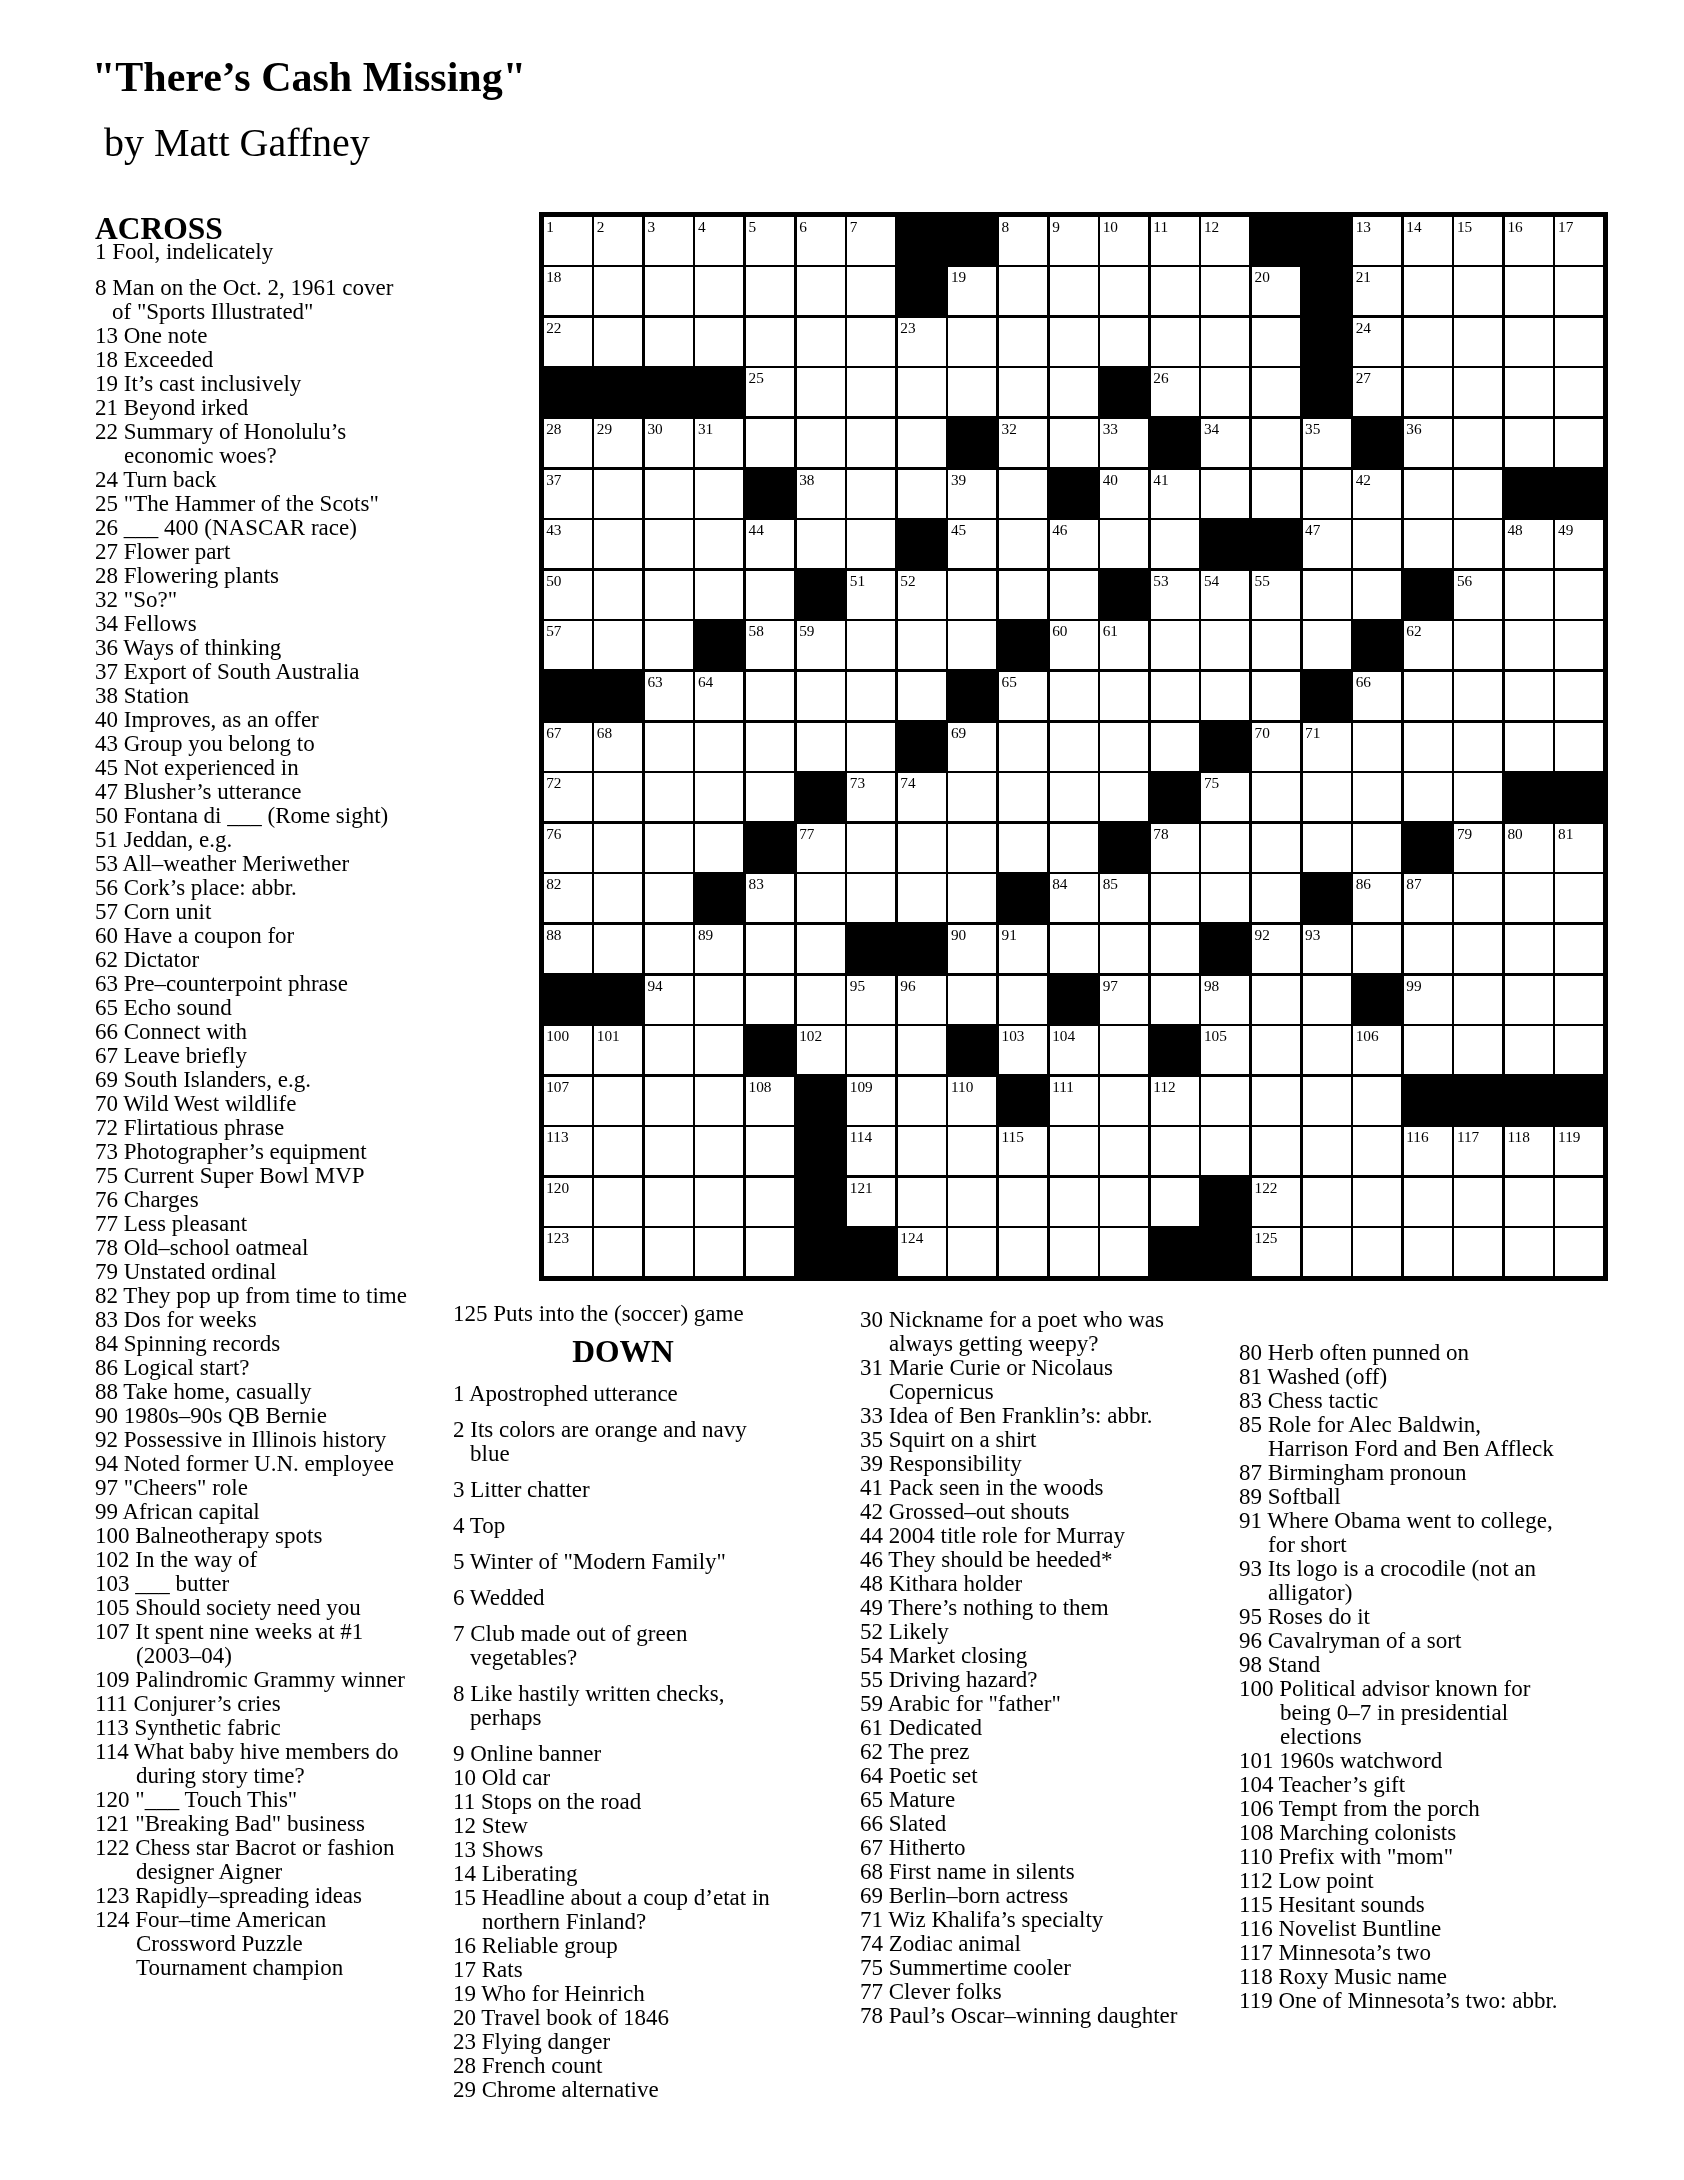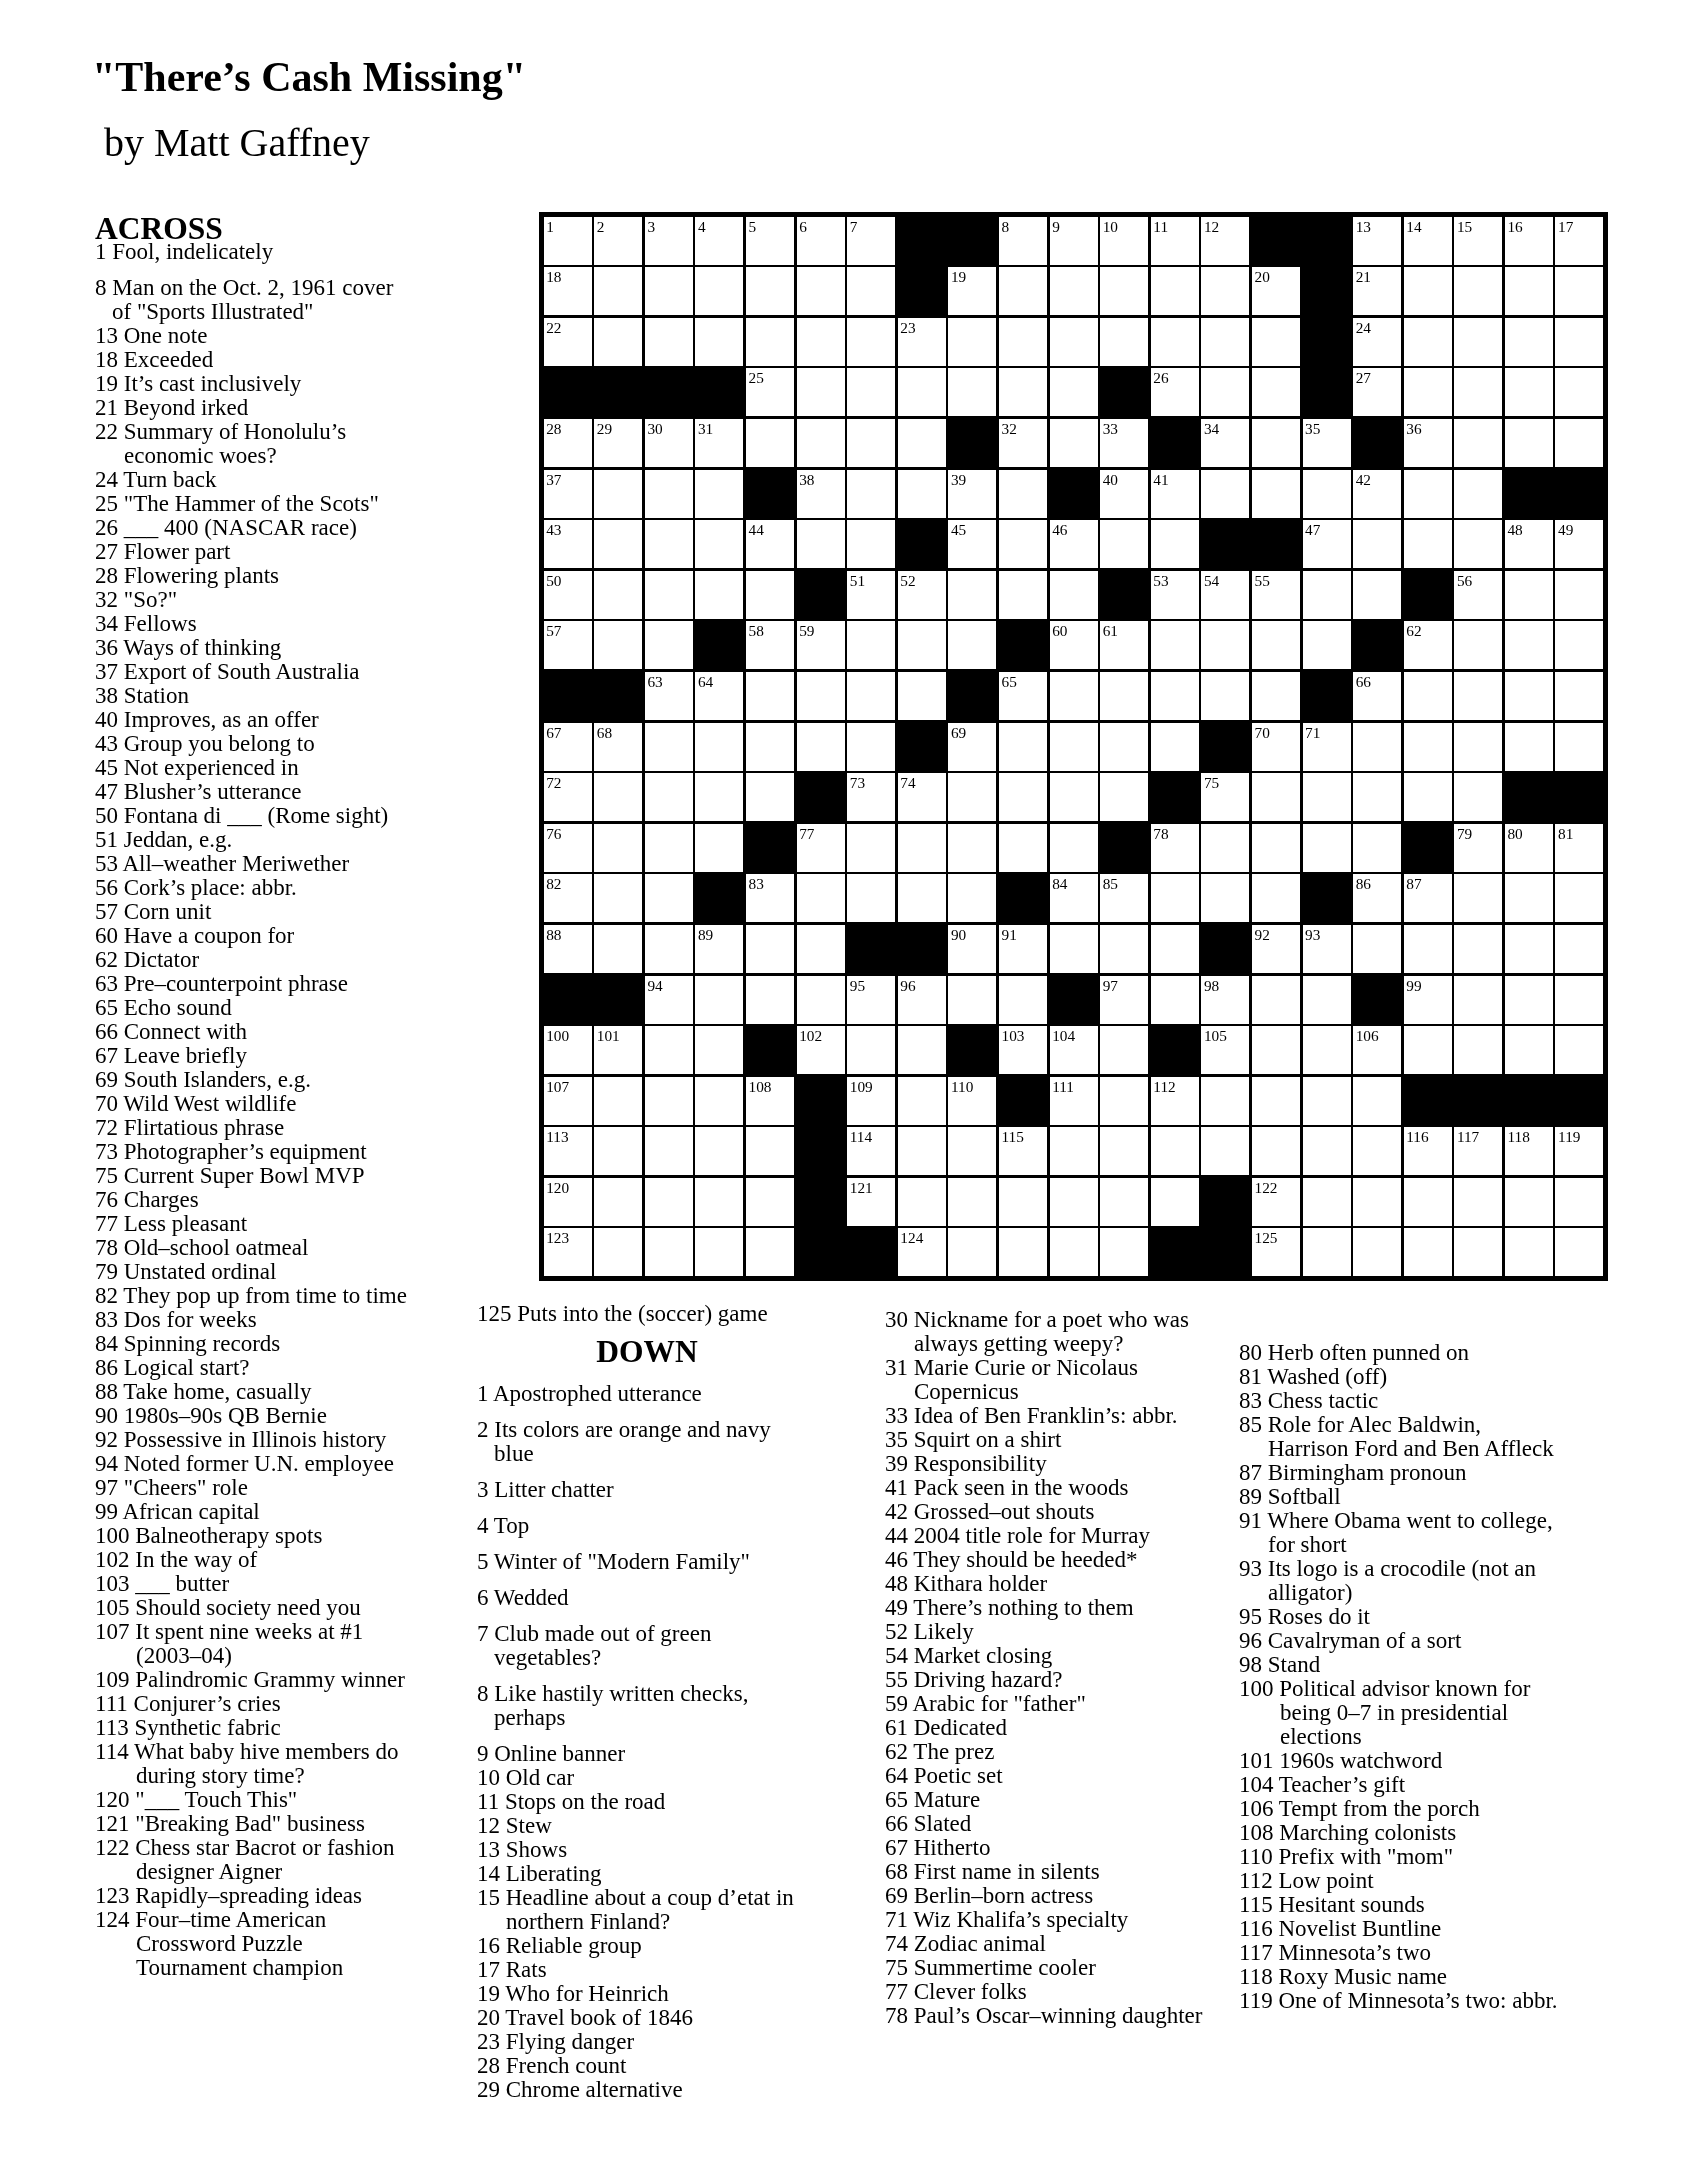--- a/index.html
+++ b/index.html
@@ -4,22 +4,22 @@
 <style>
   html,body{margin:0;padding:0;background:#ffffff;}
   body{width:1685px;height:2181px;position:relative;font-family:"Liberation Serif",serif;color:#000;}
   .page{position:absolute;left:0;top:0;width:1685px;height:2181px;background:#fff;}
   #title{position:absolute;left:92px;top:53px;font-size:42px;font-weight:bold;white-space:nowrap;}
   #byline{position:absolute;left:104px;top:119px;font-size:40px;white-space:nowrap;}
   .hdr{font-size:31.5px;font-weight:bold;}
   #across-hdr{position:absolute;left:95px;top:187px;margin-top:24px;}
   .cluecol{position:absolute;}
   #across-col{left:95px;top:228px;width:426px;}
-  #col2{left:477px;top:1302px;width:341px;}
-  #col3{left:860px;top:1308px;width:358px;margin-left:25px;}
+  #col2{left:453px;top:1302px;width:341px;}
+  #col3{left:860px;top:1308px;width:358px;}
   #col4{left:1239px;top:1308px;width:375px;margin-top:33px;}
   .clue{font-size:23px;line-height:24px;white-space:pre-line;}
   .ind1{padding-left:17px;text-indent:-17px;margin-top:12px;}
   .ind2{padding-left:29px;text-indent:-29px;}
   .ind3{padding-left:41px;text-indent:-41px;}
   .down-hdr{margin:7.7px 0 9.4px -0.9px;text-align:center;}
   #grid{position:absolute;left:539px;top:212px;border:2.6px solid #000;background:#000;
         display:grid;grid-template-columns:repeat(21,48px);grid-auto-rows:48px;gap:2.6px;padding:2.6px;}
   .cell{background:#fff;position:relative;}
   .cell.black{background:#000;}

